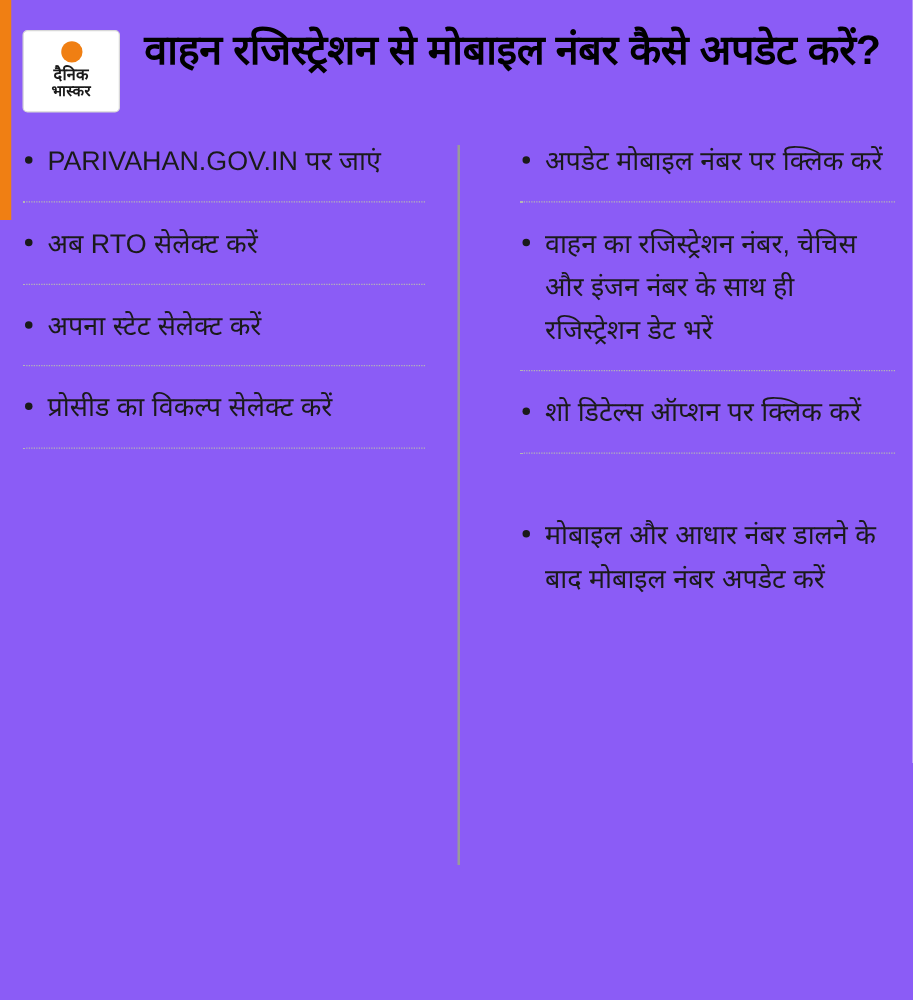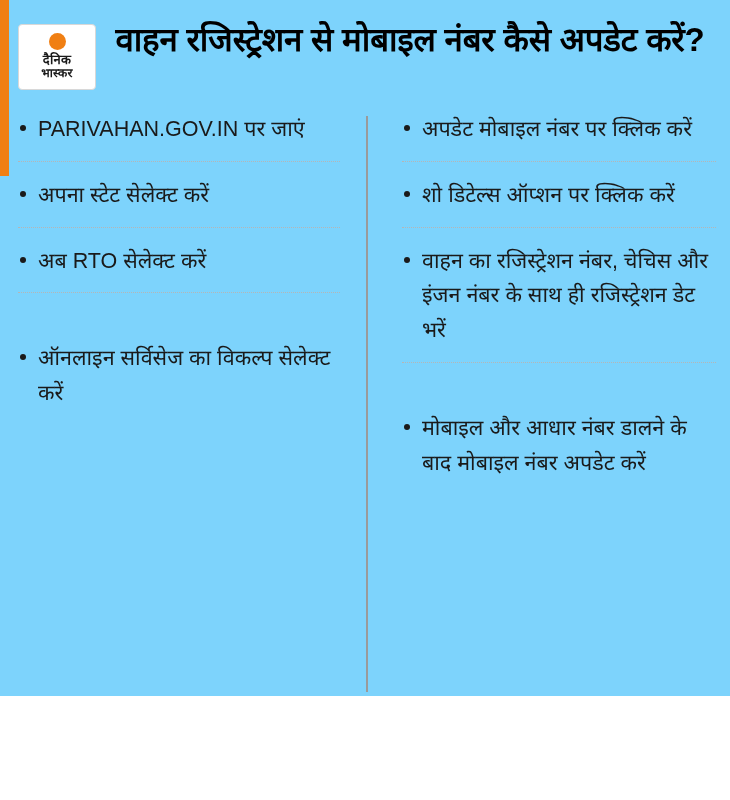--- a/index.html
+++ b/index.html
@@ -9,24 +9,24 @@
   body {
     width: 730px;
     height: 800px;
     background: #ffffff;
     font-family: "Liberation Sans", sans-serif;
     color: #1a1a1a;
     overflow: hidden;
   }
   .card {
     width: 730px;
-    height: 696px;
+    height: 800px;
     box-sizing: border-box;
     position: relative;
-    background: #7dd3fc;
+    background: #8b5cf6;
   }
 
   
   .header {
     display: flex;
     align-items: flex-start;
     padding: 18px 16px 0 18px;
     box-sizing: border-box;
   }
   .logo {
@@ -97,21 +97,21 @@
     height: 600px;
   }
   .col {
     flex: 1 1 50%;
     box-sizing: border-box;
   }
   .col-left {
     padding-right: 26px;
   }
   .col-right {
-    padding-left: 34px;
+    padding-left: 48px;
   }
   .divider {
     width: 2px;
     background: #9a9a9a;
     flex: 0 0 2px;
     margin: 4px 0 0 0;
     height: 576px;
   }
 
   .item {
@@ -159,48 +159,48 @@
 
   <div class="columns">
 
     <div class="col col-left">
       <div class="item">
         <span class="bullet"></span>
         <span class="item-text">PARIVAHAN.GOV.IN पर जाएं</span>
       </div>
       <div class="item">
         <span class="bullet"></span>
+        <span class="item-text">अब RTO सेलेक्ट करें</span>
+      </div>
+      <div class="item">
+        <span class="bullet"></span>
         <span class="item-text">अपना स्टेट सेलेक्ट करें</span>
       </div>
       <div class="item">
         <span class="bullet"></span>
-        <span class="item-text">अब RTO सेलेक्ट करें</span>
+        <span class="item-text">प्रोसीड का विकल्प सेलेक्ट करें</span>
+      </div>
+    </div>
+
+    <div class="divider"></div>
+
+    <div class="col col-right">
+      <div class="item">
+        <span class="bullet"></span>
+        <span class="item-text">अपडेट मोबाइल नंबर पर क्लिक करें</span>
+      </div>
+      <div class="item">
+        <span class="bullet"></span>
+        <span class="item-text">वाहन का रजिस्ट्रेशन नंबर, चेचिस और इंजन नंबर के साथ ही रजिस्ट्रेशन डेट भरें</span>
+      </div>
+      <div class="item">
+        <span class="bullet"></span>
+        <span class="item-text">शो डिटेल्स ऑप्शन पर क्लिक करें</span>
       </div>
       <div class="item last">
         <span class="bullet"></span>
-        <span class="item-text">ऑनलाइन सर्विसेज का विकल्प सेलेक्ट करें</span>
-      </div>
-    </div>
-
-    <div class="divider"></div>
-
-    <div class="col col-right">
-      <div class="item">
-        <span class="bullet"></span>
-        <span class="item-text">अपडेट मोबाइल नंबर पर क्लिक करें</span>
-      </div>
-      <div class="item">
-        <span class="bullet"></span>
-        <span class="item-text">शो डिटेल्स ऑप्शन पर क्लिक करें</span>
-      </div>
-      <div class="item">
-        <span class="bullet"></span>
-        <span class="item-text">वाहन का रजिस्ट्रेशन नंबर, चेचिस और इंजन नंबर के साथ ही रजिस्ट्रेशन डेट भरें</span>
-      </div>
-      <div class="item last">
-        <span class="bullet"></span>
         <span class="item-text">मोबाइल और आधार नंबर डालने के बाद मोबाइल नंबर अपडेट करें</span>
       </div>
     </div>
 
   </div>
 
 </div>
 
 </body></html>

